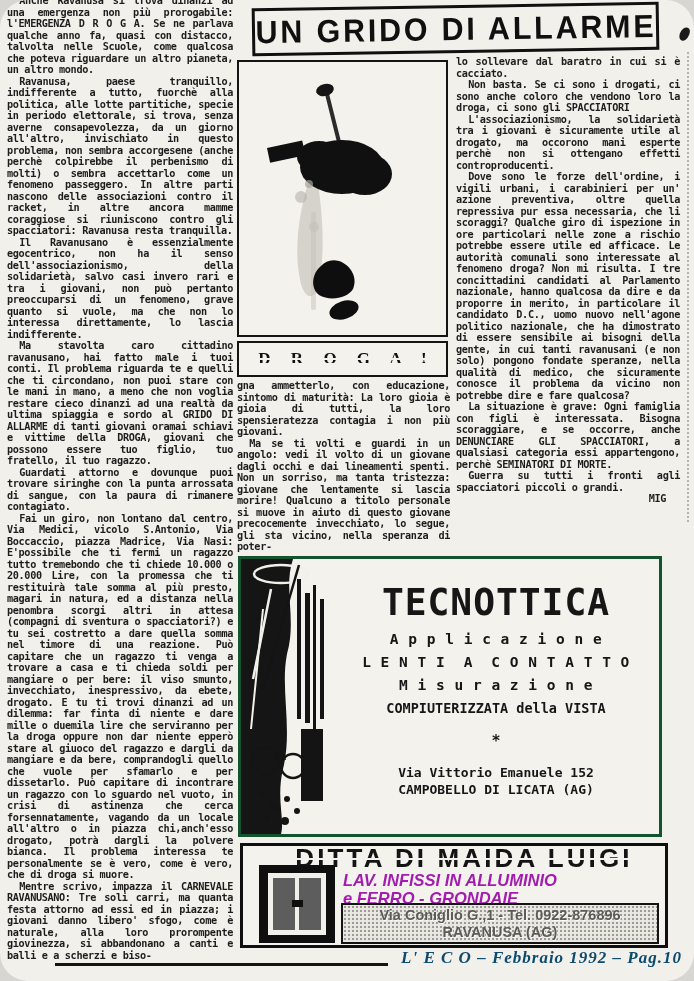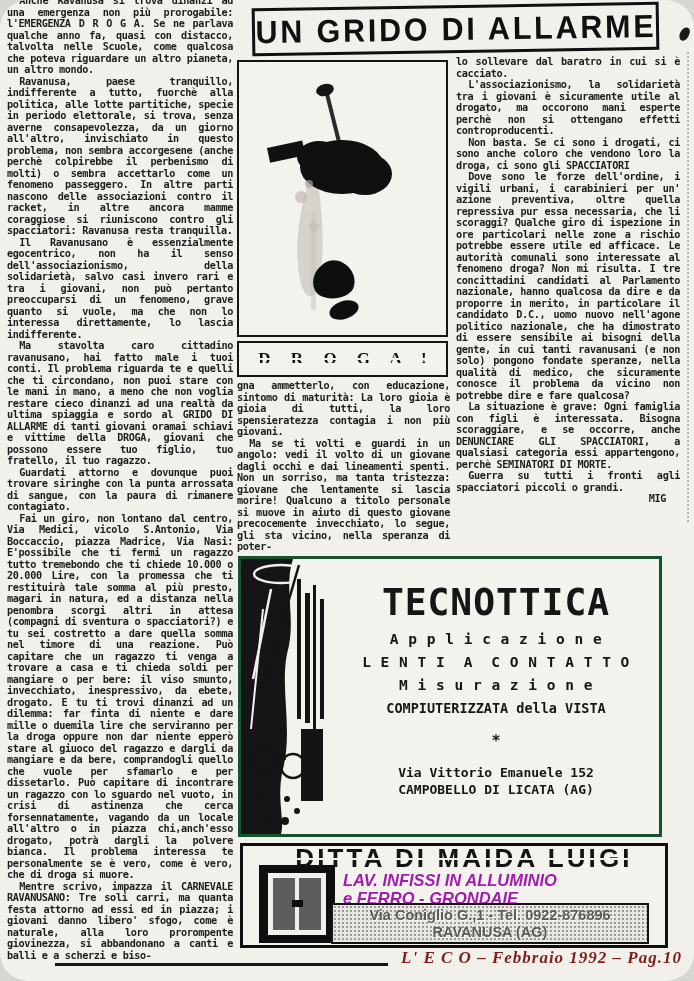--- a/index.html
+++ b/index.html
@@ -48,32 +48,32 @@
   .ad-maida{position:absolute;left:240px;top:843px;width:428px;height:105px;
       border:3px solid #0f0f0f;box-sizing:border-box;background:#f4f2ed;}
   .maida-title{position:absolute;left:28px;right:8px;top:-2px;text-align:center;
       font-family:"Liberation Sans",sans-serif;font-weight:bold;font-size:25px;
       letter-spacing:3px;color:#141414;transform:scaleX(1.04);}
   .maida-title .stripe{top:14px;}
   .maida-logo{position:absolute;left:16px;top:19px;}
   .maida-sub{position:absolute;left:100px;top:25px;width:318px;text-align:left;
       font-family:"Liberation Sans",sans-serif;font-weight:bold;font-style:italic;
       font-size:16.5px;line-height:18px;color:#a21caf;}
-  .maida-contact{position:absolute;left:88px;top:57px;width:318px;height:41px;
+  .maida-contact{position:absolute;left:98px;top:57px;width:318px;height:41px;
       border:2.5px solid #141414;box-sizing:border-box;text-align:center;
       background-color:#e9e7e1;
       background-image:radial-gradient(#9c9a95 0.8px, transparent 1px);
       background-size:4px 4px;
       font-family:"Liberation Sans",sans-serif;font-weight:bold;font-size:14.5px;
       line-height:17px;color:#5d5b57;text-shadow:0.7px 0.7px 0 #fbfaf7;padding-top:2px;}
 
   
   .footer-rule{position:absolute;left:55px;top:963px;width:333px;height:3px;background:#141414;}
   .footer-text{position:absolute;right:12px;top:948px;font-family:"Liberation Serif",serif;
-      font-weight:bold;font-style:italic;font-size:17px;letter-spacing:1px;color:#7f1d1d;}
+      font-weight:bold;font-style:italic;font-size:17px;letter-spacing:1px;color:#0c4a6e;}
 
   
   .page-edge{position:absolute;right:5px;top:52px;height:470px;border-left:2px dotted #96948f;opacity:.65;}
   .splotch{position:absolute;left:680px;top:27px;width:9px;height:14px;background:#1a1a1a;
       border-radius:60% 40% 55% 45%;transform:rotate(22deg);}
 </style>
 </head>
 <body>
 
 <div class="page">
@@ -116,22 +116,22 @@
     <div class="stripe" style="top:20px"></div>
   </div>
 
   <div class="tw col-mid cont">
     <p>gna ammetterlo, con educazione, sintomo di maturità: La loro gioia è gioia di tutti, la loro spensieratezza contagia i non più giovani.</p>
     <p>Ma se ti volti e guardi in un angolo: vedi il volto di un giovane dagli occhi e dai lineamenti spenti. Non un sorriso, ma tanta tristezza: giovane che lentamente si lascia morire! Qualcuno a titolo personale si muove in aiuto di questo giovane precocemente invecchiato, lo segue, gli sta vicino, nella speranza di poter-</p>
   </div>
 
   <div class="tw col-right cont">
     <p>lo sollevare dal baratro in cui si è cacciato.</p>
+    <p>Non basta. Se ci sono i drogati, ci sono anche coloro che vendono loro la droga, ci sono gli SPACCIATORI</p>
     <p>L'associazionismo, la solidarietà tra i giovani è sicuramente utile al drogato, ma occorono mani esperte perchè non si ottengano effetti controproducenti.</p>
-    <p>Non basta. Se ci sono i drogati, ci sono anche coloro che vendono loro la droga, ci sono gli SPACCIATORI</p>
     <p>Dove sono le forze dell'ordine, i vigili urbani, i carabinieri per un' azione preventiva, oltre quella repressiva pur essa necessaria, che li scoraggi? Qualche giro di ispezione in ore particolari nelle zone a rischio potrebbe essere utile ed afficace. Le autorità comunali sono interessate al fenomeno droga? Non mi risulta. I tre concittadini candidati al Parlamento nazionale, hanno qualcosa da dire e da proporre in merito, in particolare il candidato D.C., uomo nuovo nell'agone politico nazionale, che ha dimostrato di essere sensibile ai bisogni della gente, in cui tanti ravanusani (e non solo) pongono fondate speranze, nella qualità di medico, che sicuramente conosce il problema da vicino non potrebbe dire e fare qualcosa?</p>
     <p>La situazione è grave: Ogni famiglia con figli è interessata. Bisogna scoraggiare, e se occorre, anche DENUNCIARE GLI SPACCIATORI, a qualsiasi categoria essi appartengono, perchè SEMINATORI DI MORTE.</p>
     <p>Guerra su tutti i fronti agli spacciatori piccoli o grandi.</p>
     <p class="byline">MIG</p>
   </div>
 
   <div class="ad-tecno">
     <div class="tecno-art">
       <svg width="92" height="275" viewBox="0 0 92 275" xmlns="http://www.w3.org/2000/svg">
         <path d="M0,0 L52,0 C42,30 56,60 46,95 C39,130 52,170 42,210 C35,240 44,260 40,275 L0,275 Z" fill="#151515"></path>

